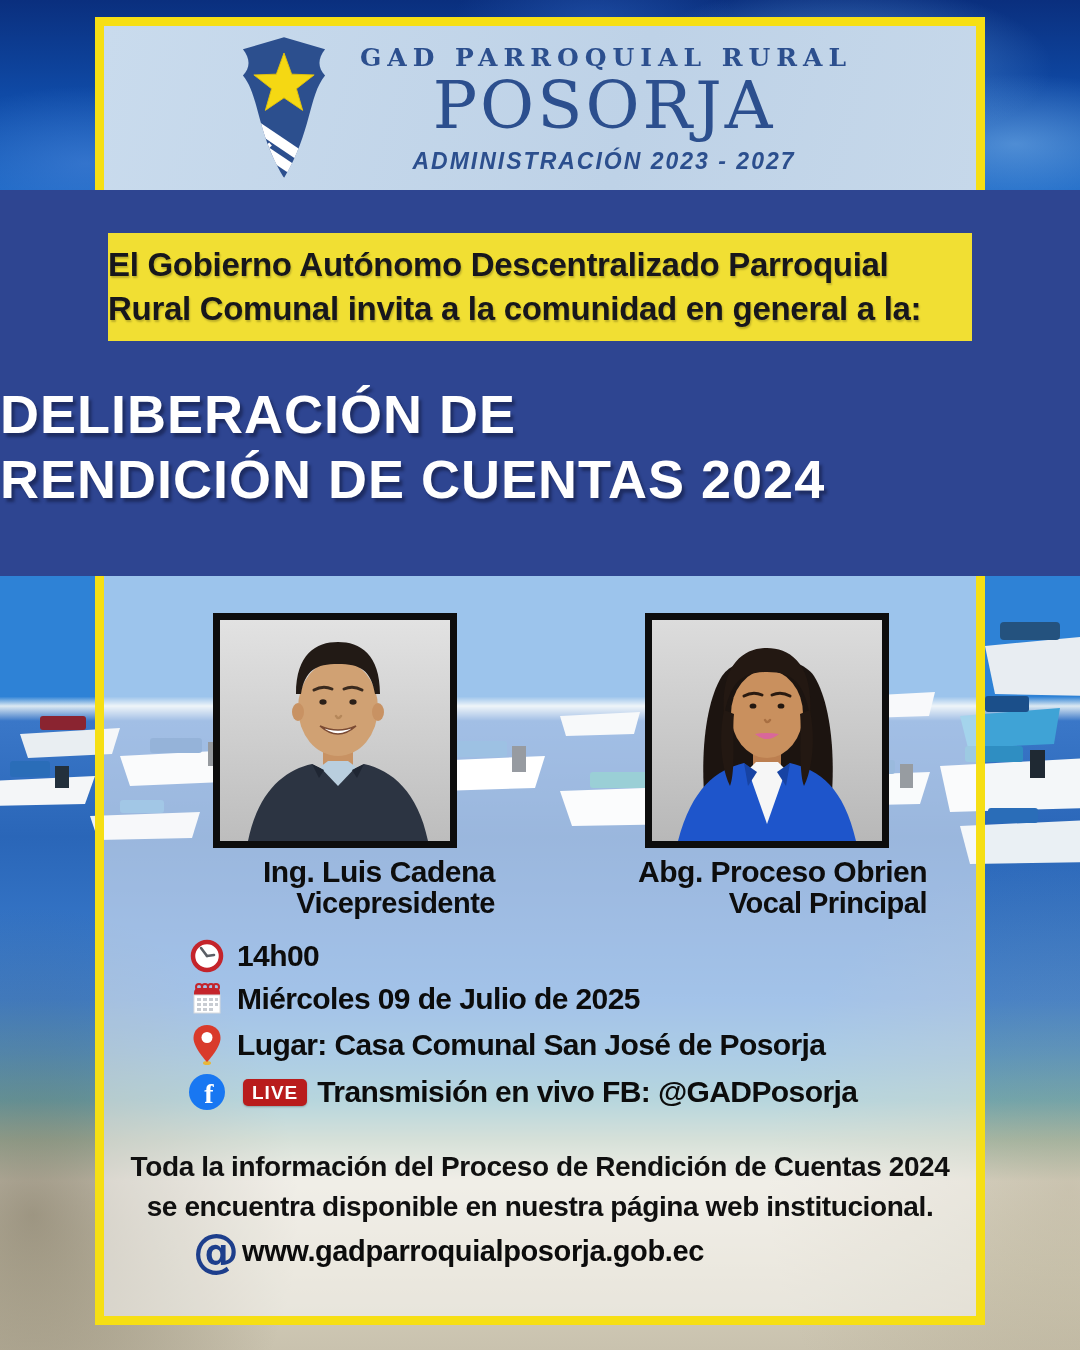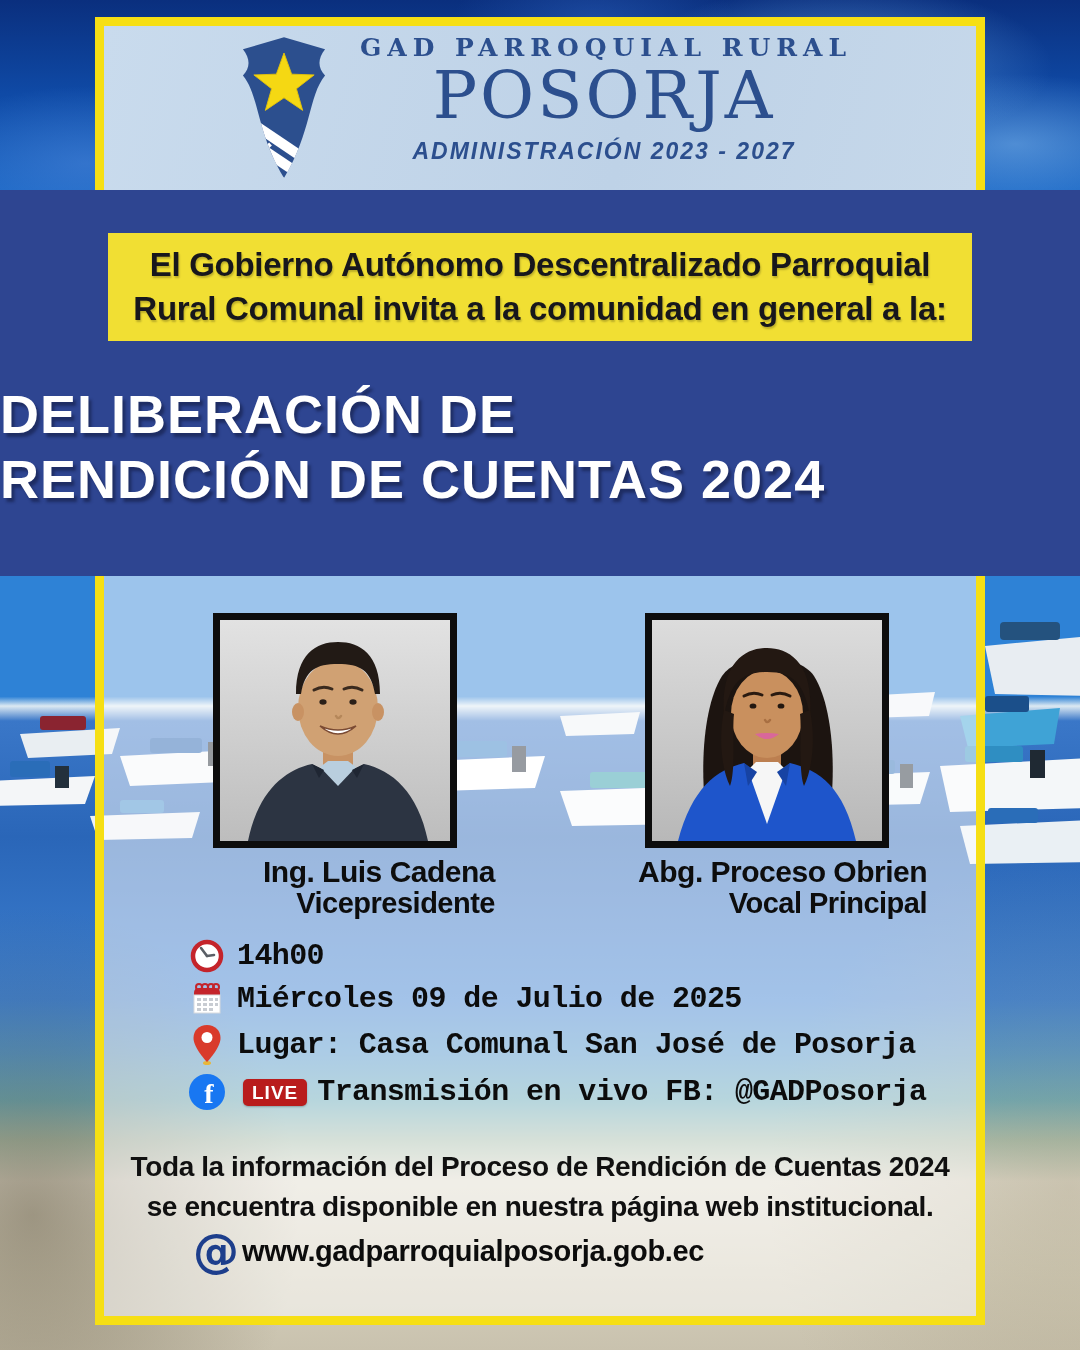--- a/index.html
+++ b/index.html
@@ -38,40 +38,40 @@
   .frame{
     position:absolute;left:95px;top:17px;width:890px;height:1308px;
     border:9px solid #f6df14;box-sizing:border-box;
   }
   
   .header-card{
     position:absolute;left:104px;top:26px;width:872px;height:164px;
     background:linear-gradient(105deg,#c9dbed 0%,#bed2e7 60%,#c6d8ea 100%);
     display:flex;align-items:center;justify-content:center;
   }
-  .logo-row{display:flex;margin-top:2px;}
+  .logo-row{display:flex;align-items:center;margin-top:2px;}
   .logo-shield{width:112px;height:152px;margin-right:16px;}
   .logo-texts{display:flex;flex-direction:column;align-items:center;}
   .org-line{
     font-family:"DejaVu Serif",serif;font-weight:700;font-size:25px;
     letter-spacing:6px;color:#2c4f8e;align-self:flex-start;margin-left:4px;
   }
   .org-name{
     font-family:"DejaVu Serif",serif;font-weight:400;font-size:66px;
     letter-spacing:3px;color:#2c4f8e;line-height:1.02;
   }
   .admin-line{
     font-style:italic;font-weight:700;font-size:23px;letter-spacing:2px;
     color:#2c4f8e;margin-top:9px;
   }
   
   .band{position:absolute;left:0;top:190px;width:1080px;height:386px;background:#2e4591;}
   .invite-box{
     position:absolute;left:108px;top:233px;width:864px;height:108px;
-    background:#f1df33;display:flex;flex-direction:column;align-items:center;justify-content:center;
+    background:#f1df33;display:flex;flex-direction:column;justify-content:center;
   }
   .invite-box .ln{
     font-size:33px;font-weight:700;color:#17171c;line-height:1.34;
     letter-spacing:-.3px;text-shadow:1px 2px 2px rgba(0,0,0,.22);
   }
   .event-title{
     position:absolute;left:0;top:382px;width:1080px;text-align:left;
     color:#fff;font-weight:700;font-size:54px;line-height:1.2;letter-spacing:1px;
     text-shadow:3px 4px 3px rgba(10,15,45,.45);
   }
@@ -83,21 +83,21 @@
   .portrait svg{display:block;width:100%;height:100%;}
   .portrait.left{left:213px;} .portrait.right{left:645px;}
   .caption{position:absolute;top:857px;width:320px;text-align:right;color:#0d0d0d;}
   .caption.left{left:175px;} .caption.right{left:607px;}
   .caption .nm{font-size:30px;font-weight:700;letter-spacing:-.5px;line-height:1.02;}
   .caption .rl{font-size:29px;font-weight:700;letter-spacing:-.5px;line-height:1.05;}
   
   .details{position:absolute;left:187px;top:938px;display:flex;flex-direction:column;}
   .drow{display:flex;align-items:center;margin-bottom:7px;min-height:36px;}
   .icon-cell{width:40px;display:flex;align-items:center;justify-content:center;margin-right:10px;}
-  .dtext{font-size:30px;font-weight:700;color:#0c0c0c;letter-spacing:-.6px;font-family:Liberation Mono, monospace;}
+  .dtext{font-size:30px;font-weight:700;color:#0c0c0c;letter-spacing:-.6px;}
   .live-badge{
     background:#b91c1c;color:#fff;font-weight:700;font-size:19px;letter-spacing:1px;
     border-radius:5px;padding:4px 9px;margin:0 10px 0 6px;line-height:1;
     box-shadow:0 1px 2px rgba(0,0,0,.25);
   }
   
   .footer-info{
     position:absolute;left:130px;top:1147px;width:820px;text-align:center;
     font-size:28px;font-weight:700;color:#101010;line-height:1.42;letter-spacing:-.4px;
   }

